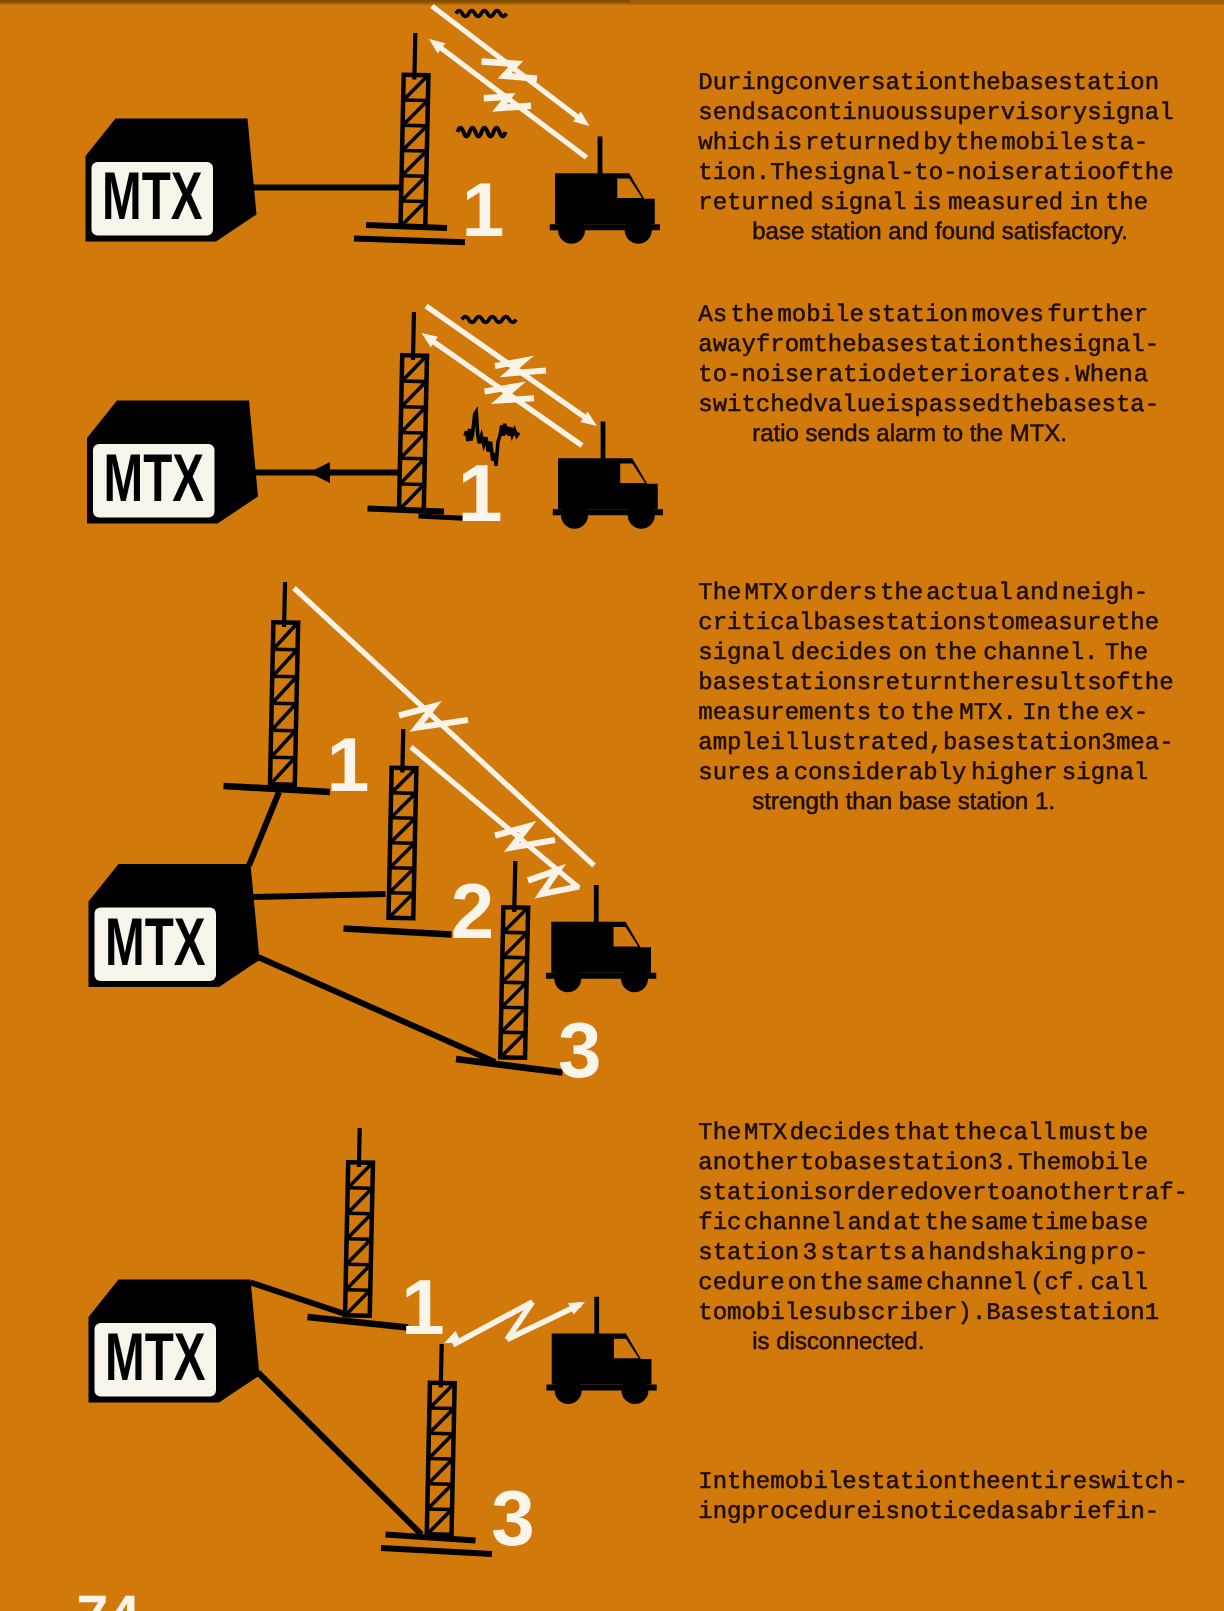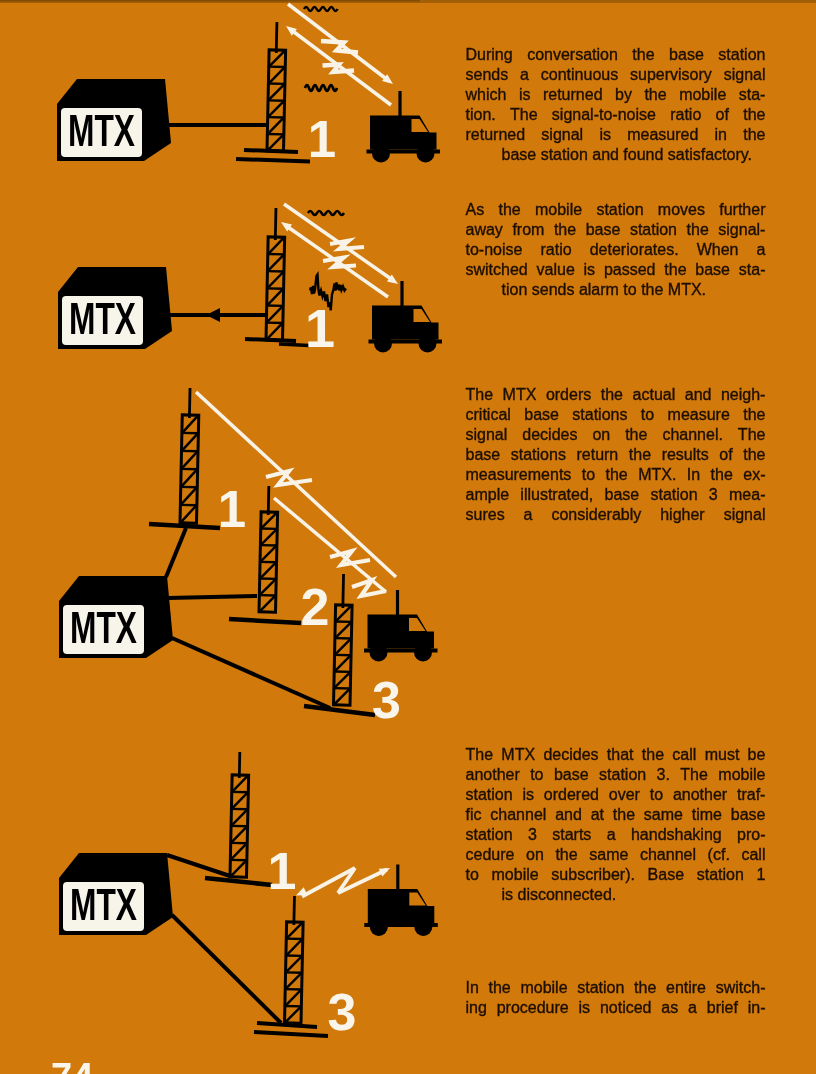--- a/index.html
+++ b/index.html
@@ -1,18 +1,18 @@
 <!DOCTYPE html>
 <html><head><meta charset="utf-8">
 <style>
 html,body{margin:0;padding:0;}
 body{width:816px;height:1074px;background:#d1790a;overflow:hidden;position:relative;
  font-family:"Liberation Sans",sans-serif;}
 .txt{position:absolute;left:465.5px;width:300px;font-size:16px;line-height:20px;color:#1c0e02;-webkit-text-stroke:0.35px #1c0e02;}
-.jl{display:flex;justify-content:space-between;height:20px;white-space:nowrap;}
+.jl{display:flex;justify-content:space-between;height:20px;white-space:nowrap;font-family:Liberation Mono, monospace;}
 .ll{height:20px;white-space:nowrap;margin-left:36px;}
 svg{position:absolute;left:0;top:0;}
 </style></head>
 <body>
 <svg width="816" height="1074" viewBox="0 0 816 1074">
 <rect x="0" y="0" width="816" height="3" fill="#7c4a03" opacity="0.55"></rect>
 <rect x="0" y="0" width="420" height="1.5" fill="#5f3a02" opacity="0.5"></rect>
 <g transform="translate(57,104)">
 <polygon points="0,0 20,-25 108,-25 114,39 87,57 0,57" fill="#000"></polygon>
 <rect x="4" y="4" width="81" height="49" rx="4" fill="#f7f4ea"></rect>
@@ -292,21 +292,21 @@
     </div>
 <div class="jl">
       <span>switched</span>
       <span>value</span>
       <span>is</span>
       <span>passed</span>
       <span>the</span>
       <span>base</span>
       <span>sta-</span>
     </div>
-<div class="ll">tion sends alarm to the MTX.</div>
+<div class="ll">ratio sends alarm to the MTX.</div>
 </div>
 <div class="txt" style="top:384.5px">
 <div class="jl">
       <span>The</span>
       <span>MTX</span>
       <span>orders</span>
       <span>the</span>
       <span>actual</span>
       <span>and</span>
       <span>neigh-</span>
@@ -353,20 +353,21 @@
       <span>3</span>
       <span>mea-</span>
     </div>
 <div class="jl">
       <span>sures</span>
       <span>a</span>
       <span>considerably</span>
       <span>higher</span>
       <span>signal</span>
     </div>
+<div class="ll">strength than base station 1.</div>
 </div>
 <div class="txt" style="top:744.5px">
 <div class="jl">
       <span>The</span>
       <span>MTX</span>
       <span>decides</span>
       <span>that</span>
       <span>the</span>
       <span>call</span>
       <span>must</span>

